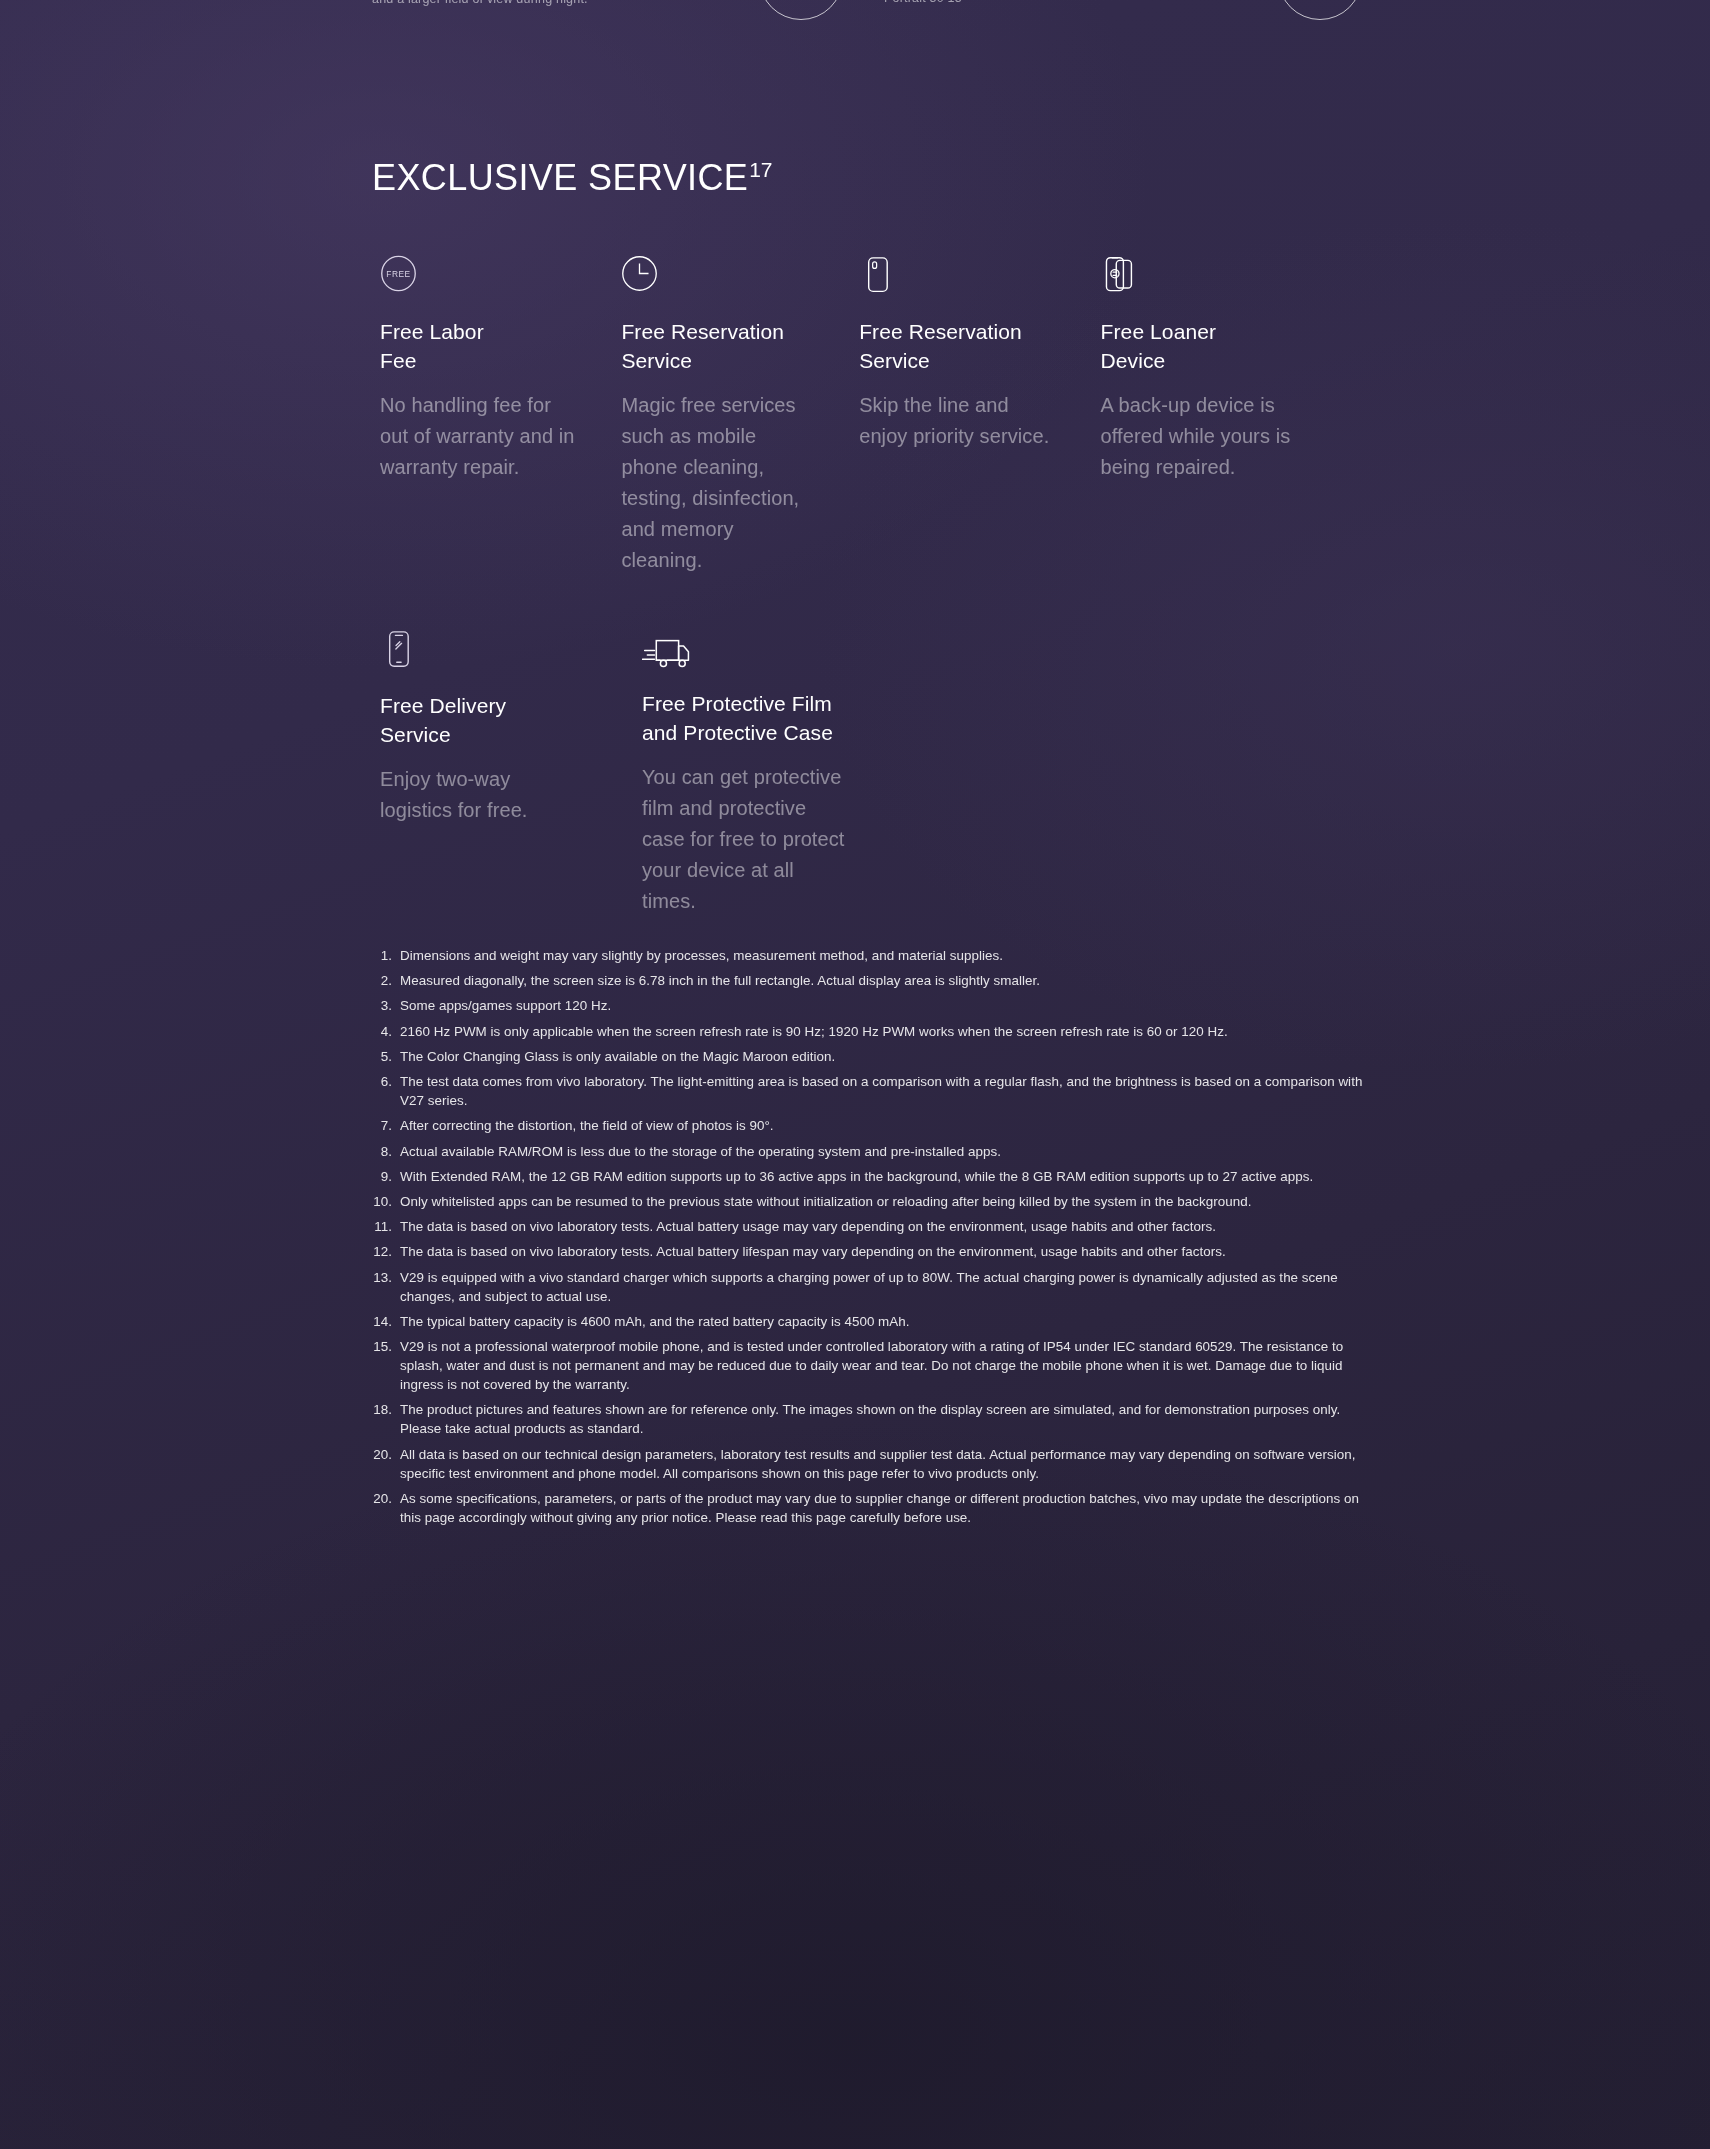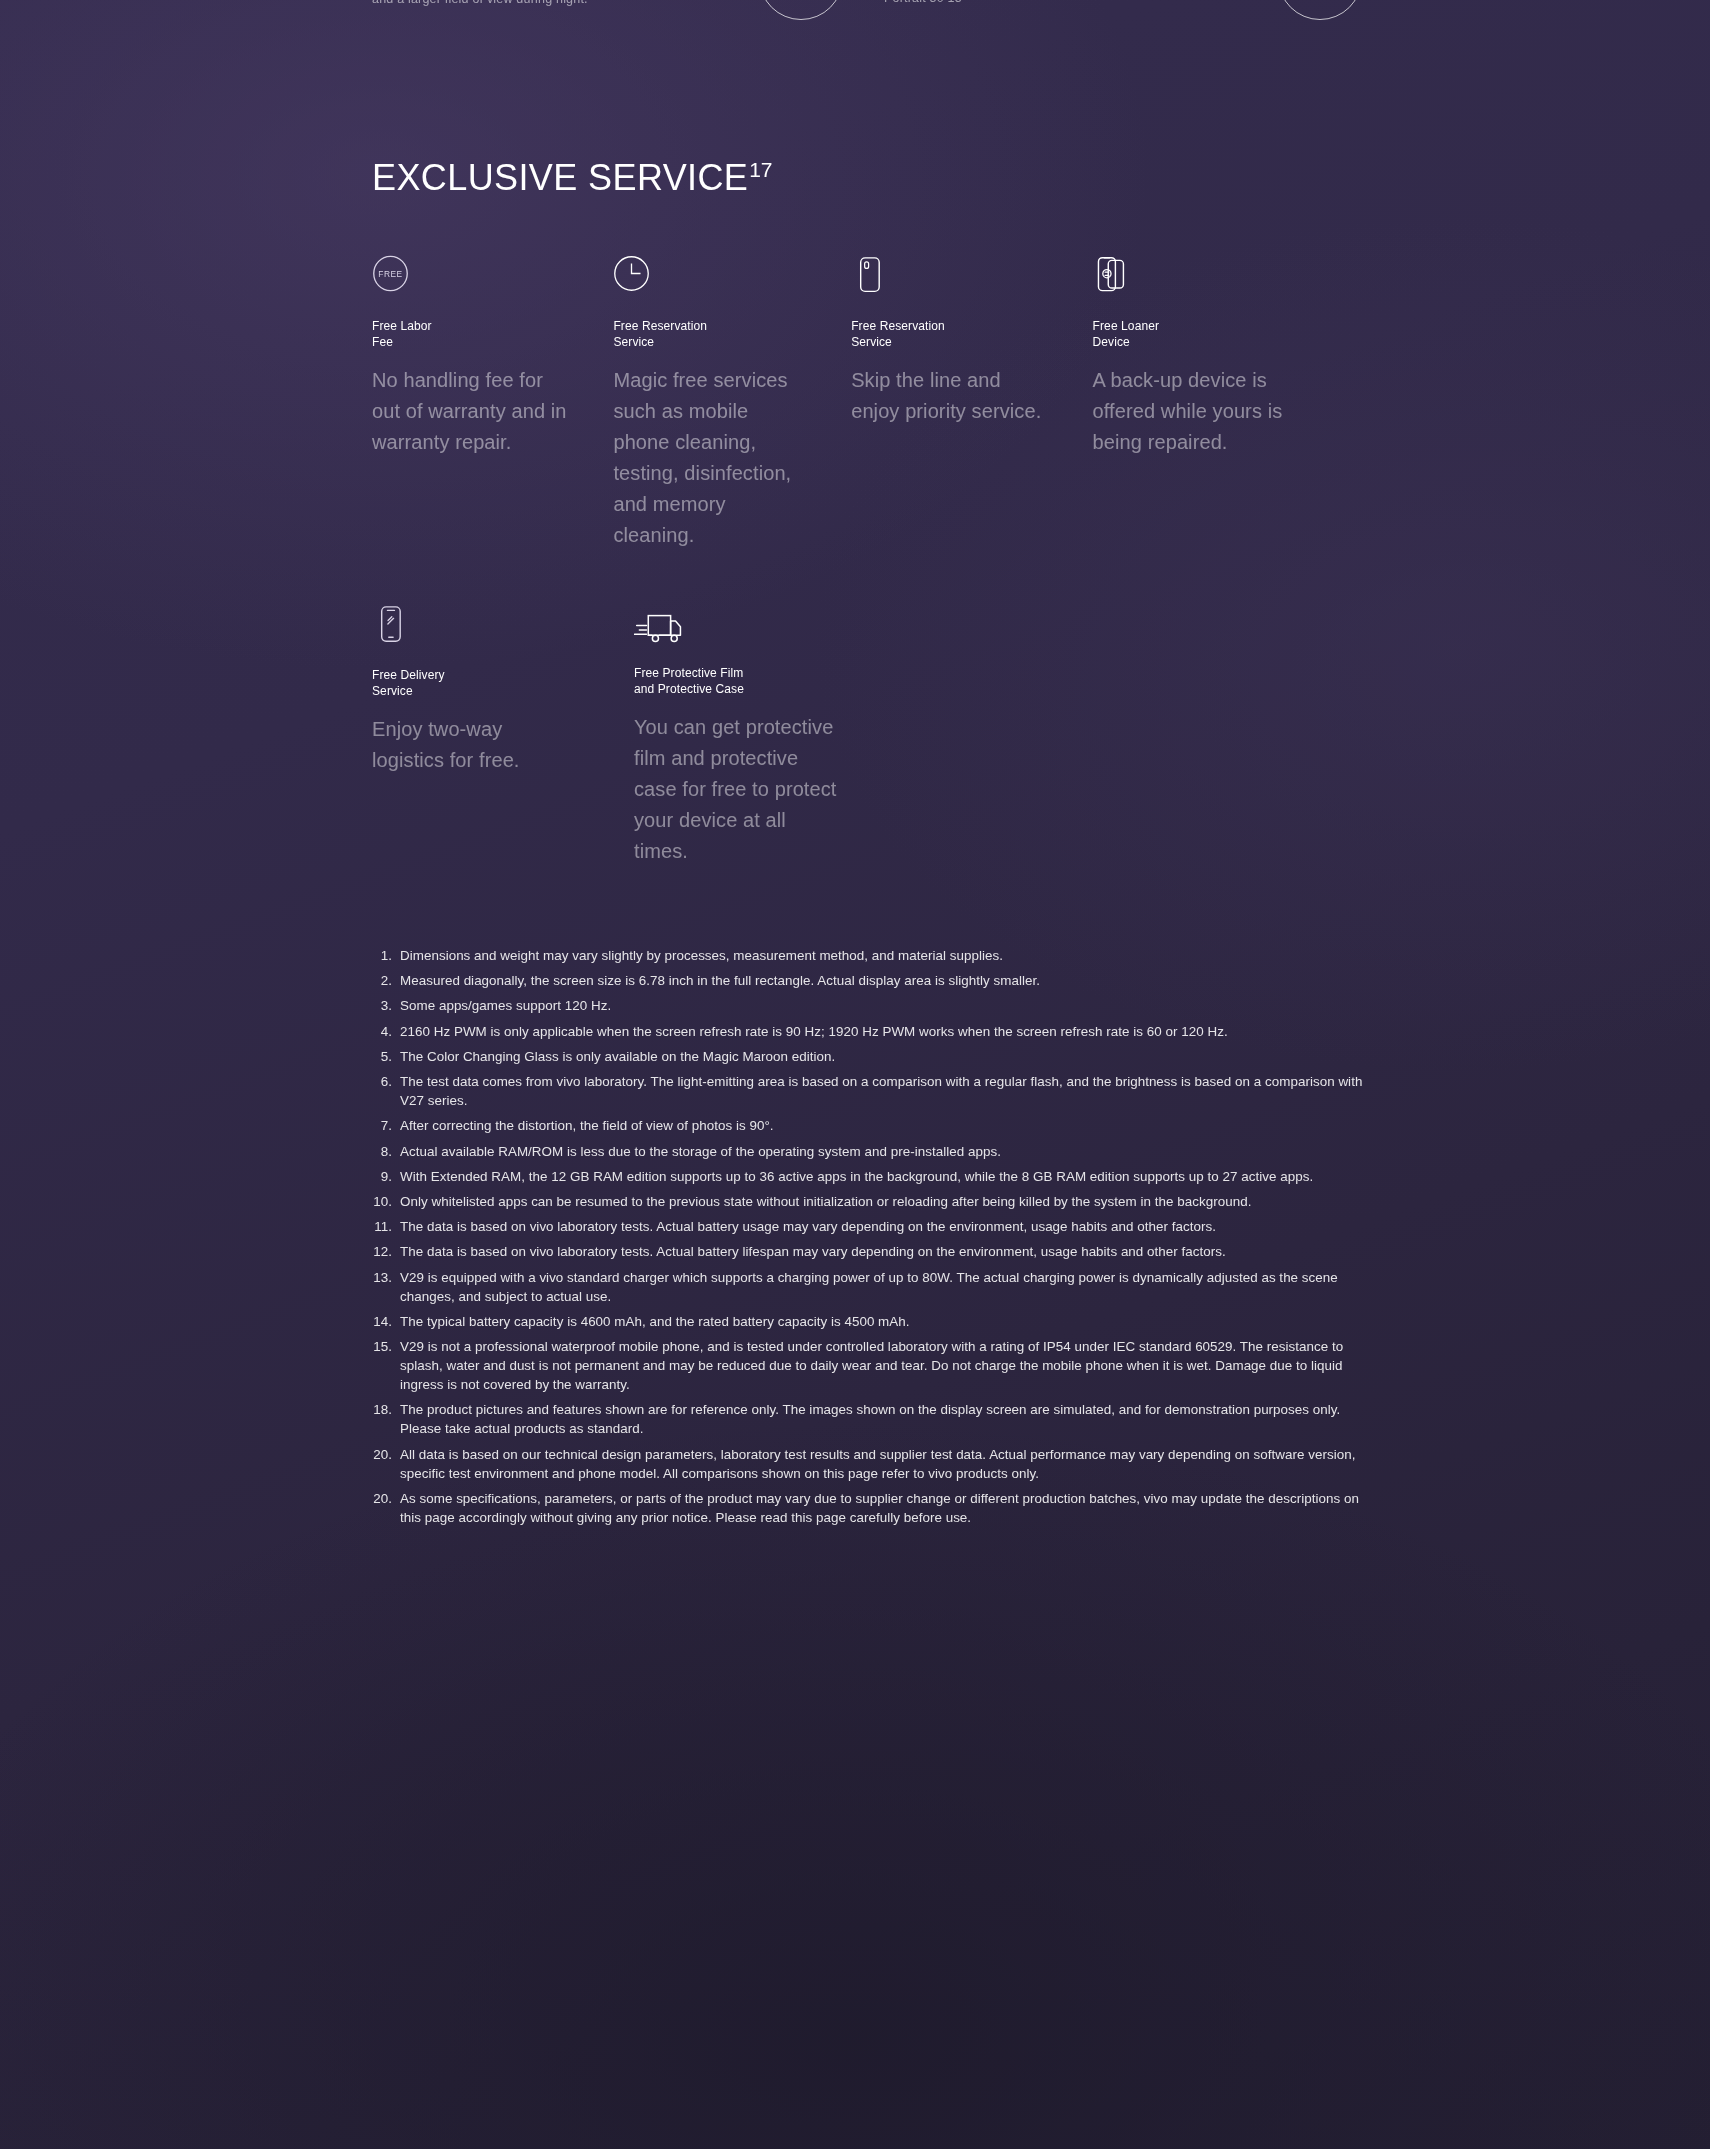--- a/index.html
+++ b/index.html
@@ -57,40 +57,40 @@
   .section-head sup {
     font-size:21px;
     vertical-align:super;
     letter-spacing:0;
     margin-left:0.9px;
   }
 
   
   .services {
     position:absolute;
-    left:372px;
+    left:380px;
     top:255px;
     width:962px;
   }
   .srow { display:flex; }
   .srow.row2 { margin-top:53px; }
 
   .scard { width:262px; }
   .scard.c2 { width:258px; }
 
   .sicon {
     height:52px;
     display:flex;
     align-items:flex-start;
   }
   .sicon svg { display:block; }
 
   .stitle {
     margin-top:10.7px;
-    font-size:12px;
+    font-size:21px;
     font-weight:400;
     line-height:1.38;
     color:#ffffff;
     letter-spacing:0.1px;
     white-space:pre-line;
   }
 
   .sdesc {
     margin-top:14.3px;
     font-size:20px;

